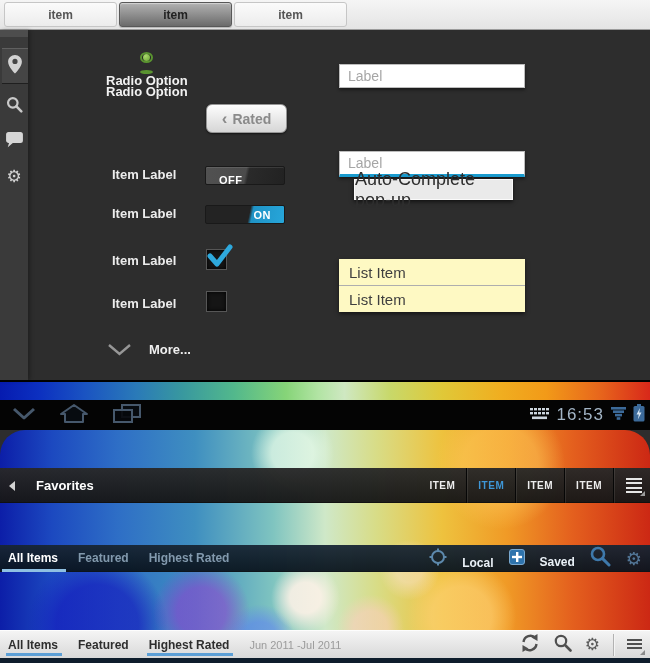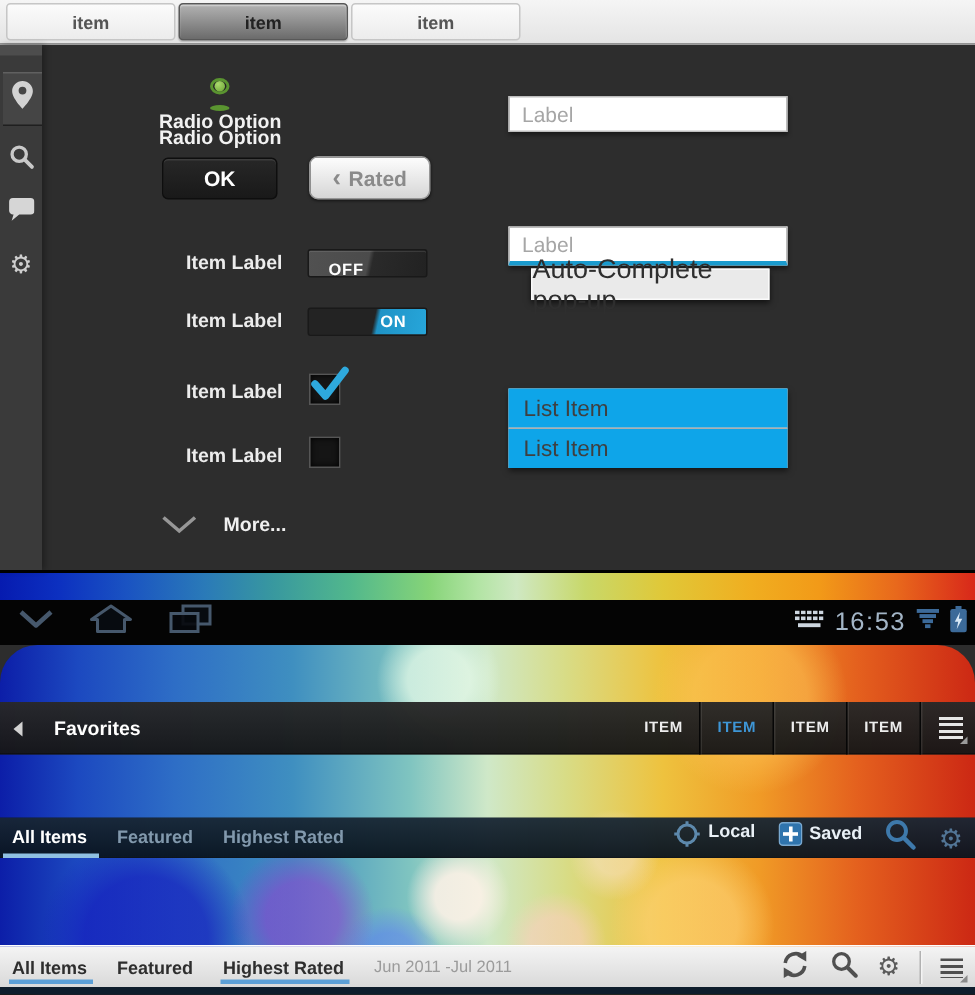--- a/index.html
+++ b/index.html
@@ -21,21 +21,21 @@
 
   .sidebar { position:absolute; left:0; top:0; width:28px; height:100%; background:#3a3a3a;
              box-shadow:2px 0 4px rgba(0,0,0,.3); }
   .sb-top { height:7px; background:#4d4d4d; }
   .sb-btn { position:absolute; left:2px; top:18px; width:26px; height:36px; background:#454545;
             border-top:1px solid #606060; border-bottom:1px solid #1f1f1f;
             display:flex; align-items:center; justify-content:center; }
   .sb-icon { position:absolute; left:0; width:28px; text-align:center; }
   .gear-glyph { font-size:17px; color:#cfcfcf; line-height:18px; display:inline-block; }
 
-  .field-label { position:absolute; left:124px; font-size:13px; font-weight:600; color:#ececec; }
+  .field-label { position:absolute; left:112px; font-size:13px; font-weight:600; color:#ececec; }
 
   .radio-row { position:absolute; left:106px; display:flex; align-items:center; gap:10px; height:16px;flex-direction:column; }
   .radio { width:13px; height:13px; border-radius:50%; border:2px solid #5a9430; background:#262626;
            display:inline-flex; align-items:center; justify-content:center; }
   .radio .dot { width:7px; height:7px; border-radius:50%;
                 background:radial-gradient(circle at 35% 30%, #abd96e, #69a531); display:none; }
   .radio.sel .dot { display:block; }
   .radio-label { font-size:13px; font-weight:bold; color:#f2f2f2; }
 
   .btn-ok { position:absolute; left:108px; top:75px; width:77px; height:28px; border-radius:4px;
@@ -71,21 +71,21 @@
            font-size:18px; color:#2e2e2e; display:flex; align-items:center; justify-content:center; }
 
   .dropdown { position:absolute; left:339px; top:207px; width:186px; height:22px; background:#fff;
               border:1px solid #bdbdbd; font-size:13px; color:#8a8a8a; display:flex; align-items:center;
               padding-left:8px; }
   .dd-corner { position:absolute; right:2px; bottom:2px; width:0; height:0;
                border-left:11px solid transparent; border-bottom:11px solid #8b8876; }
   .listbox { position:absolute; left:339px; top:229px; width:186px; background:#fff;
              box-shadow:0 2px 4px rgba(0,0,0,.55); }
   .list-item { height:26px; display:flex; align-items:center; padding-left:10px; font-size:15px; color:#3f3f3f;
-               background:#0ea5e9; }
+               background:#fef9c3; }
   .list-item + .list-item { border-top:1px solid #aeaeae; height:27px; }
 
   .more-chev { position:absolute; left:107px; top:313px; }
   .more-label { position:absolute; left:149px; top:312px; font-size:13px; font-weight:bold; color:#f0f0f0; }
 
   
   .rainbow { height:20px; border-top:2px solid #000;
     background:linear-gradient(90deg,#061bb0 0%,#0c30c0 6%,#1a53c2 13%,#2a7ab8 21%,#38989f 28%,#52b88c 36%,
       #86d478 44%,#b2e4a4 49%,#cfe8c2 53%,#c8d86a 60%,#e0c838 68%,#f0ae20 77%,#f29a18 84%,#e8681c 92%,#d8281a 100%); }
 
@@ -126,21 +126,21 @@
                border-left:5px solid transparent; border-bottom:5px solid #9a9a9a; }
 
   .filterbar { position:absolute; left:0; top:115px; width:100%; height:27px;
                background:linear-gradient(rgba(24,38,52,.95),rgba(9,20,30,.95));
                border-bottom:1px solid rgba(0,0,0,.5); }
   .fb-tabs { position:absolute; left:8px; top:0; height:27px; display:flex; align-items:center; gap:20px; }
   .fb-tab { position:relative; font-size:12px; font-weight:bold; color:#8299ad; line-height:27px; cursor:default; }
   .fb-tab.sel { color:#fff; }
   .fb-underline { position:absolute; left:-6px; right:-8px; bottom:0; height:3px; background:#8fc0e2; }
   .fb-right { position:absolute; right:8px; top:0; height:27px; display:flex; align-items:center; gap:15px; }
-  .fb-group { display:flex; align-items:flex-start; gap:5px; }
+  .fb-group { display:flex; align-items:flex-end; gap:15px; }
   .fb-label { font-size:12px; font-weight:bold; color:#e9f0f6; }
   .fb-gear { font-size:18px; color:#527596; line-height:20px; }
 
   .bottombar { position:absolute; left:0; top:200px; width:100%; height:28px;
                background:linear-gradient(#f4f4f4,#d9d9d9); border-top:1px solid #fdfdfd; }
   .bb-tabs { position:absolute; left:8px; top:0; height:28px; display:flex; align-items:center; gap:20px; }
   .bb-tab { position:relative; font-size:12px; font-weight:bold; color:#2e2e2e; line-height:28px; cursor:default; }
   .bb-underline { position:absolute; left:-2px; right:-4px; bottom:3px; height:3px; background:#5c9fd6; }
   .bb-date { font-size:11px; color:#9b9b9b; margin-left:0; }
   .bb-right { position:absolute; right:8px; top:0; height:28px; display:flex; align-items:center; gap:13px; }
@@ -199,21 +199,20 @@
       <span class="radio sel">
           <span class="dot"></span>
         </span>
       <span class="radio-label">Radio Option</span>
     </div>
     <div class="radio-row" style="top:40px;">
       <span class="radio"></span>
       <span class="radio-label">Radio Option</span>
     </div>
 
-    <div class="btn-ok">OK</div>
     <div class="btn-back">
       <span class="chev">‹</span>
       <span>Rated</span>
     </div>
 
     <div class="field-label" style="top:137px;">Item Label</div>
     <div class="toggle off" style="top:136px;">
       <span class="t-off">OFF</span>
     </div>
 

